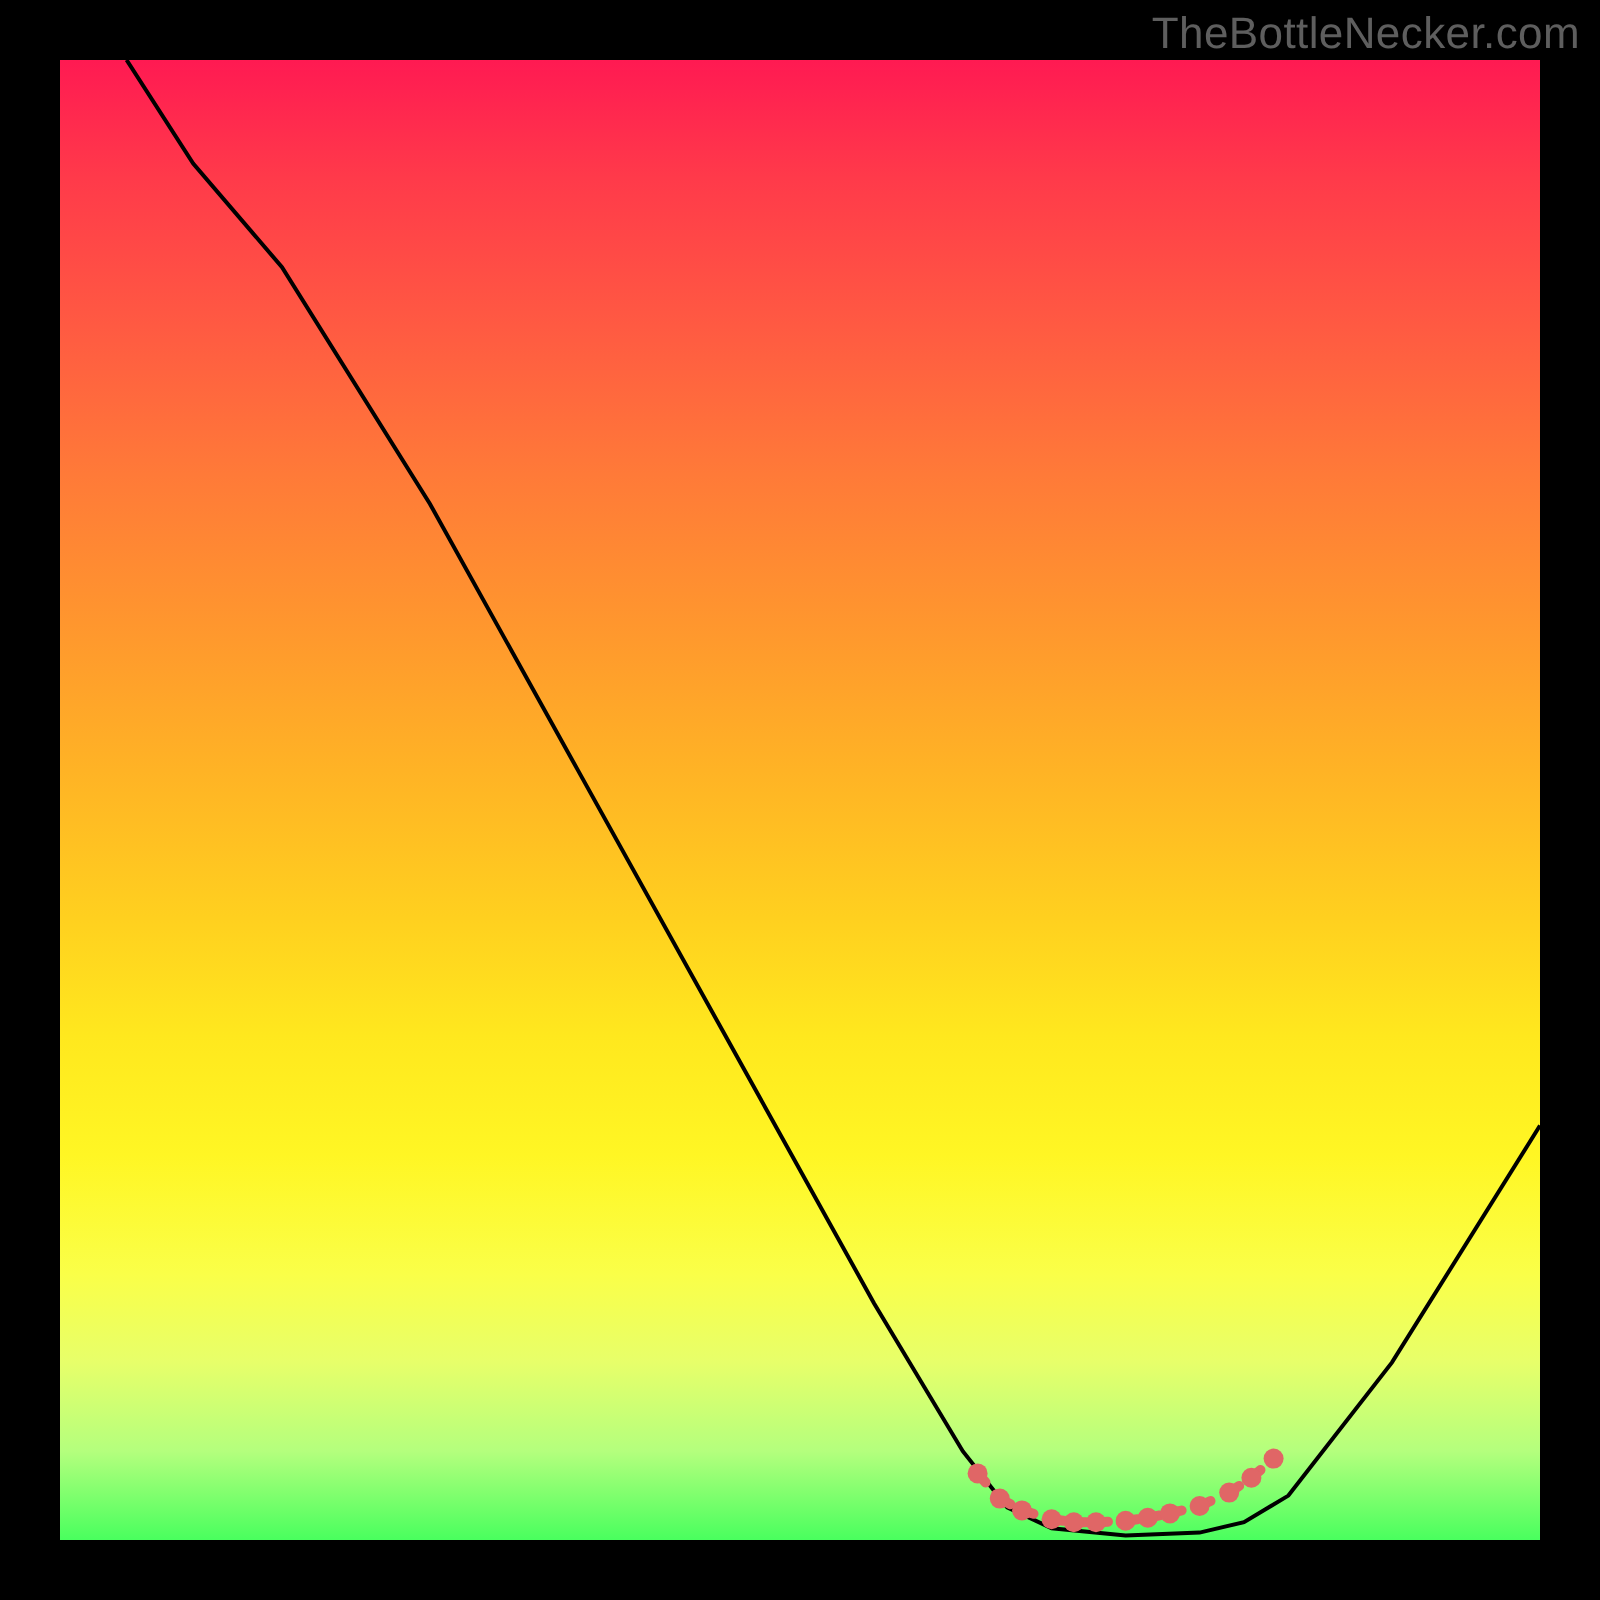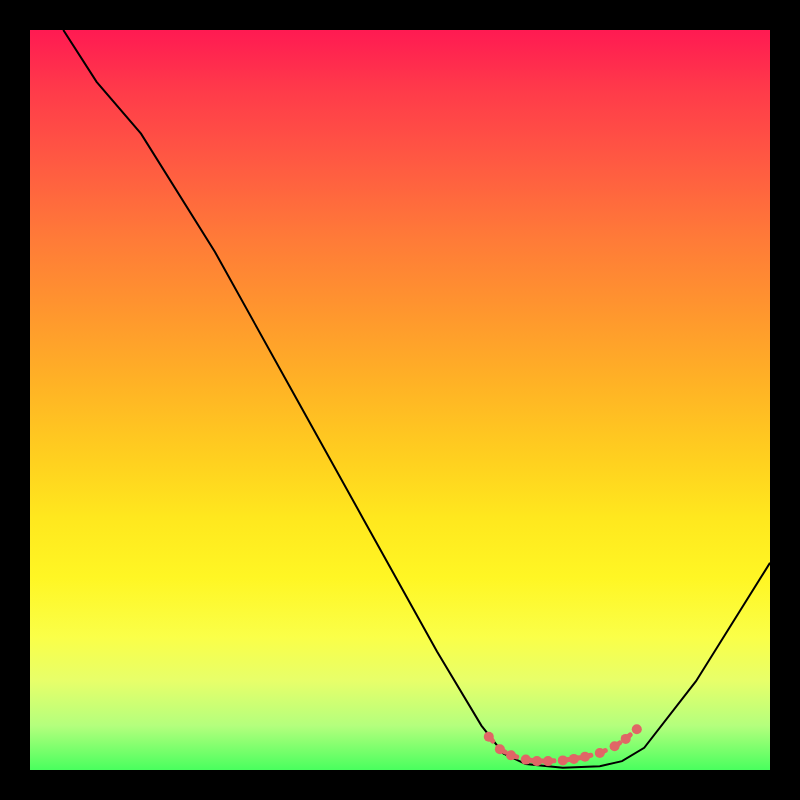--- a/index.html
+++ b/index.html
@@ -52,20 +52,21 @@
     position: absolute;
     inset: 0;
     width: 100%;
     height: 100%;
   }
 </style>
 </head>
 <body>
 
 <div class="container">
+  <div class="watermark">TheBottleNecker.com</div>
   <div class="plot">
     <div class="gradient"></div>
     <svg class="curve" viewBox="0 0 740 740" preserveAspectRatio="none">
       <path d="M33.3 0.0 L66.6 51.8 L111.0 103.6 L185.0 222.0 L259.0 355.2 L333.0 488.4 L407.0 621.6 L451.4 695.6 L473.6 723.7 L495.8 734.1 L532.8 737.8 L569.8 736.3 L592.0 731.1 L614.2 717.8 L666.0 651.2 L740.0 532.8" id="curve-path" fill="none" stroke="#000" stroke-width="2"></path>
       <g id="markers">
           <line x1="595.7" y1="708.9" x2="606.8" y2="699.3" stroke="#e06666" stroke-width="5" stroke-linecap="round" stroke-dasharray="6 8"></line>
           <line x1="584.6" y1="716.3" x2="595.7" y2="708.9" stroke="#e06666" stroke-width="5" stroke-linecap="round" stroke-dasharray="6 8"></line>
           <line x1="569.8" y1="723.0" x2="584.6" y2="716.3" stroke="#e06666" stroke-width="5" stroke-linecap="round" stroke-dasharray="6 8"></line>
           <line x1="555.0" y1="726.7" x2="569.8" y2="723.0" stroke="#e06666" stroke-width="5" stroke-linecap="round" stroke-dasharray="6 8"></line>
           <line x1="543.9" y1="728.9" x2="555.0" y2="726.7" stroke="#e06666" stroke-width="5" stroke-linecap="round" stroke-dasharray="6 8"></line>

